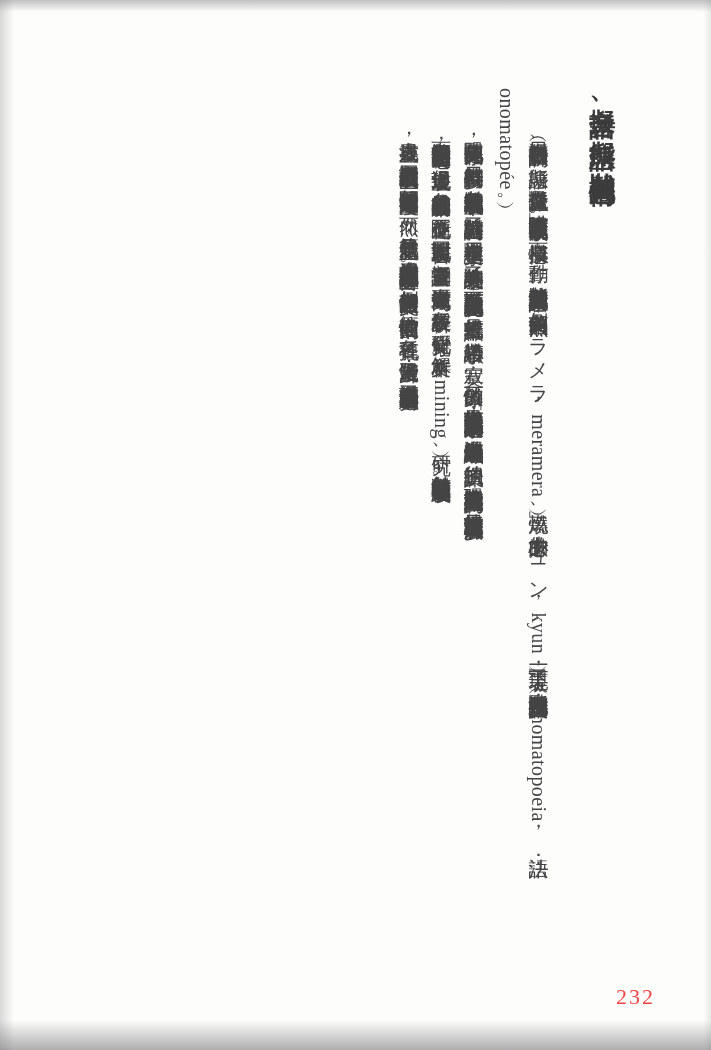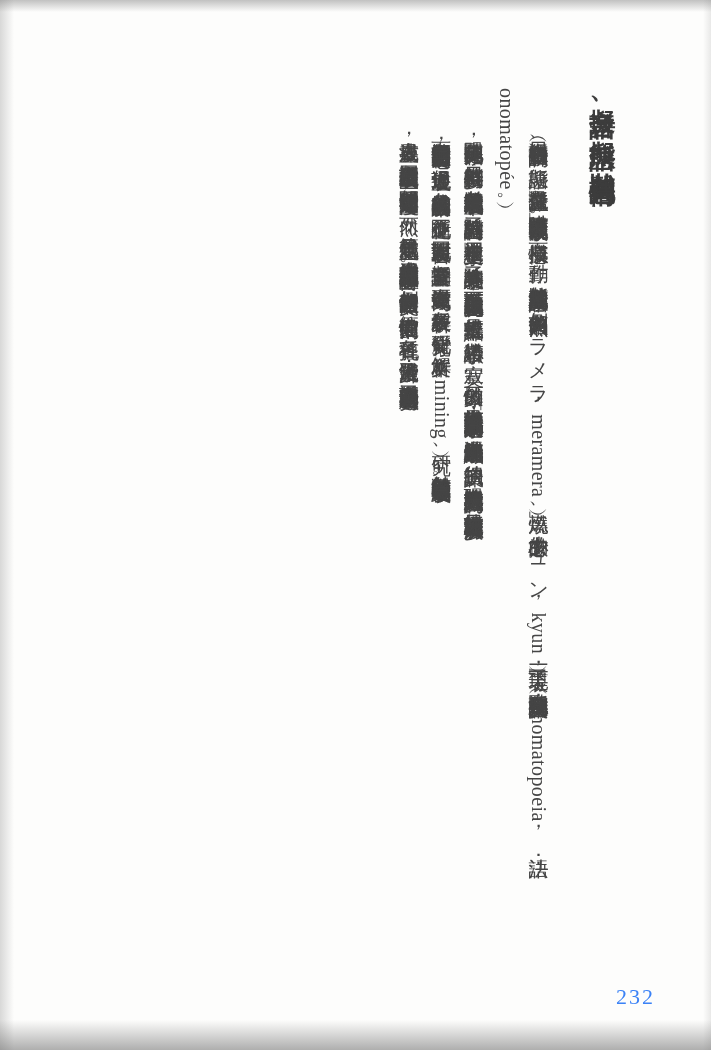--- a/index.html
+++ b/index.html
@@ -61,21 +61,21 @@
   .text-block p {
     margin: 0;
     text-indent: 1.9em;
   }
   .page-number {
     position: absolute;
     right: 56px;
     bottom: 40px;
     font-size: 22px;
     letter-spacing: 2px;
-    color: #3b82f6;
+    color: #ef4444;
   }
 </style>
 </head>
 <body>
 
 <div class="page">
   <div class="edge-top"></div>
   <div class="edge-left"></div>
   <div class="edge-right"></div>
   <div class="edge-bottom"></div>

